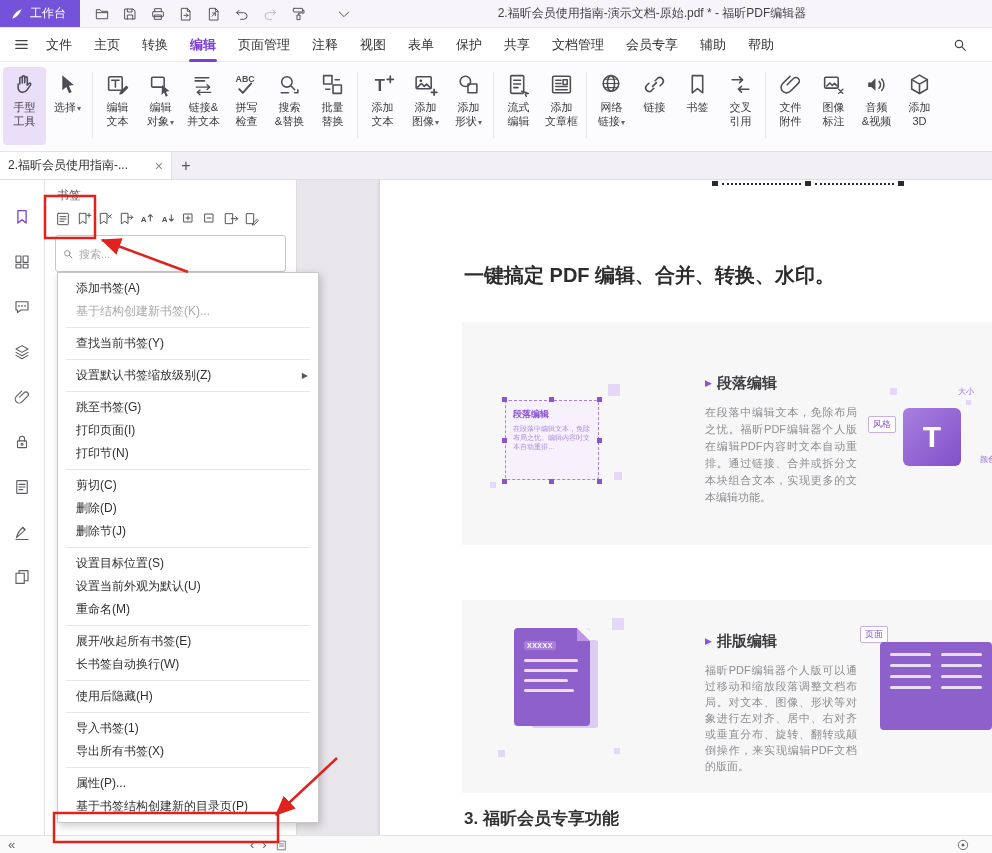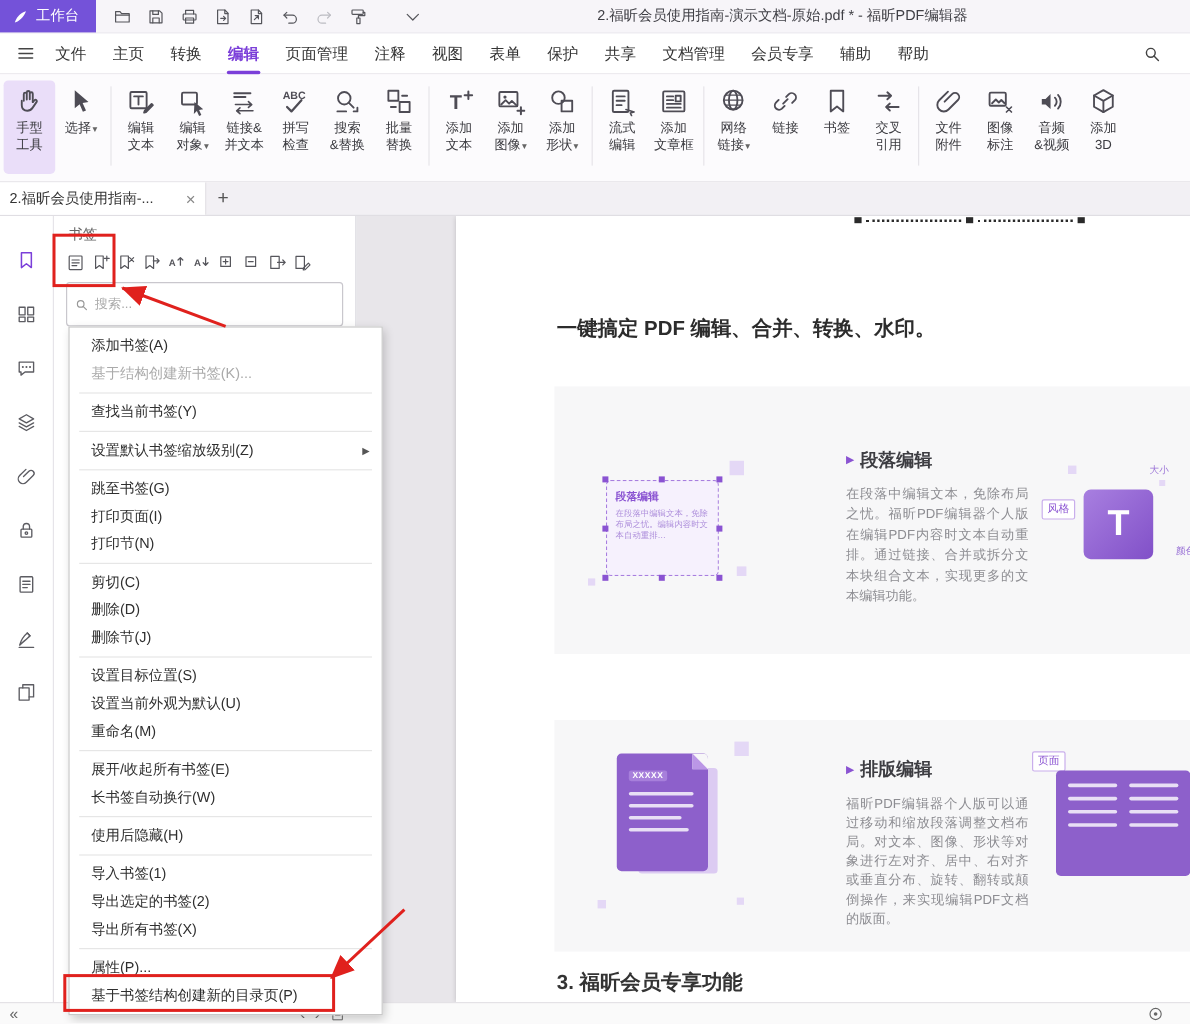--- a/index.html
+++ b/index.html
@@ -55,21 +55,21 @@
   .panel-search .s-icon{width:12px;height:12px;color:#999;flex:none;}
   .panel-search input{border:0;outline:0;flex:1;font-size:11px;color:#333;background:transparent;font-family:inherit;min-width:0;}
   .panel-search input::placeholder{color:#aaa;}
   .handle{position:absolute;left:287px;top:312px;width:11px;height:28px;background:#f1eff3;border:1px solid #dcdade;display:flex;align-items:center;justify-content:center;color:#8a8a8a;font-size:7px;z-index:5;}
 
   .doc-area{position:absolute;left:298px;top:0;right:0;height:100%;overflow:hidden;background:#e8e6ea;}
   .page{position:absolute;left:82px;top:0;width:640px;height:100%;background:#fff;box-shadow:0 1px 4px rgba(0,0,0,.18);}
   .dots-line{position:absolute;left:332px;top:0;width:192px;height:7px;display:flex;align-items:center;}
   .dsq{width:6px;height:5px;background:#2a2a2a;flex:none;}
   .dseg{flex:1;border-top:2px dotted #2a2a2a;margin:0 4px;}
-  .doc-heading{position:absolute;left:84px;top:82px;font-size:17px;font-weight:bold;color:#2c2c2c;white-space:nowrap;}
+  .doc-heading{position:absolute;left:84px;top:82px;font-size:20px;font-weight:bold;color:#2c2c2c;white-space:nowrap;}
   .partial-heading{position:absolute;left:84px;top:627px;font-size:17px;font-weight:bold;color:#333;white-space:nowrap;}
 
   .card{position:absolute;left:82px;width:556px;background:#f7f7f8;}
   .card1{top:142px;height:223px;}
   .card2{top:420px;height:193px;}
   .card-text{position:absolute;left:243px;top:52px;width:165px;}
   .card2 .card-text{top:32px;}
   .card-title{font-size:15px;font-weight:bold;color:#3d3d42;white-space:nowrap;}
   .tri{color:#8a53d2;font-size:9px;margin-right:5px;vertical-align:2px;}
   .card-body{margin-top:11px;font-size:11px;line-height:17px;color:#8d8d92;width:152px;text-align:justify;}
@@ -697,21 +697,20 @@
       <div class="cm-item" data-name="context-menu-item">设置目标位置(S)</div>
       <div class="cm-item" data-name="context-menu-item">设置当前外观为默认(U)</div>
       <div class="cm-item" data-name="context-menu-item">重命名(M)</div>
       <div class="cm-sep" data-name="menu-separator"></div>
       <div class="cm-item" data-name="context-menu-item">展开/收起所有书签(E)</div>
       <div class="cm-item" data-name="context-menu-item">长书签自动换行(W)</div>
       <div class="cm-sep" data-name="menu-separator"></div>
       <div class="cm-item" data-name="context-menu-item">使用后隐藏(H)</div>
       <div class="cm-sep" data-name="menu-separator"></div>
       <div class="cm-item" data-name="context-menu-item">导入书签(1)</div>
-      <div class="cm-item" data-name="context-menu-item">导出选定的书签(2)</div>
       <div class="cm-item" data-name="context-menu-item">导出所有书签(X)</div>
       <div class="cm-sep" data-name="menu-separator"></div>
       <div class="cm-item" data-name="context-menu-item">属性(P)...</div>
       <div class="cm-item highlighted" data-name="context-menu-item">基于书签结构创建新的目录页(P)</div>
     </div>
 
   <div class="statusbar" data-name="statusbar">
     <div class="sb-left" data-name="statusbar-left">
         <span class="sb-glyph" data-name="collapse-panels-icon">«</span>
       </div>

